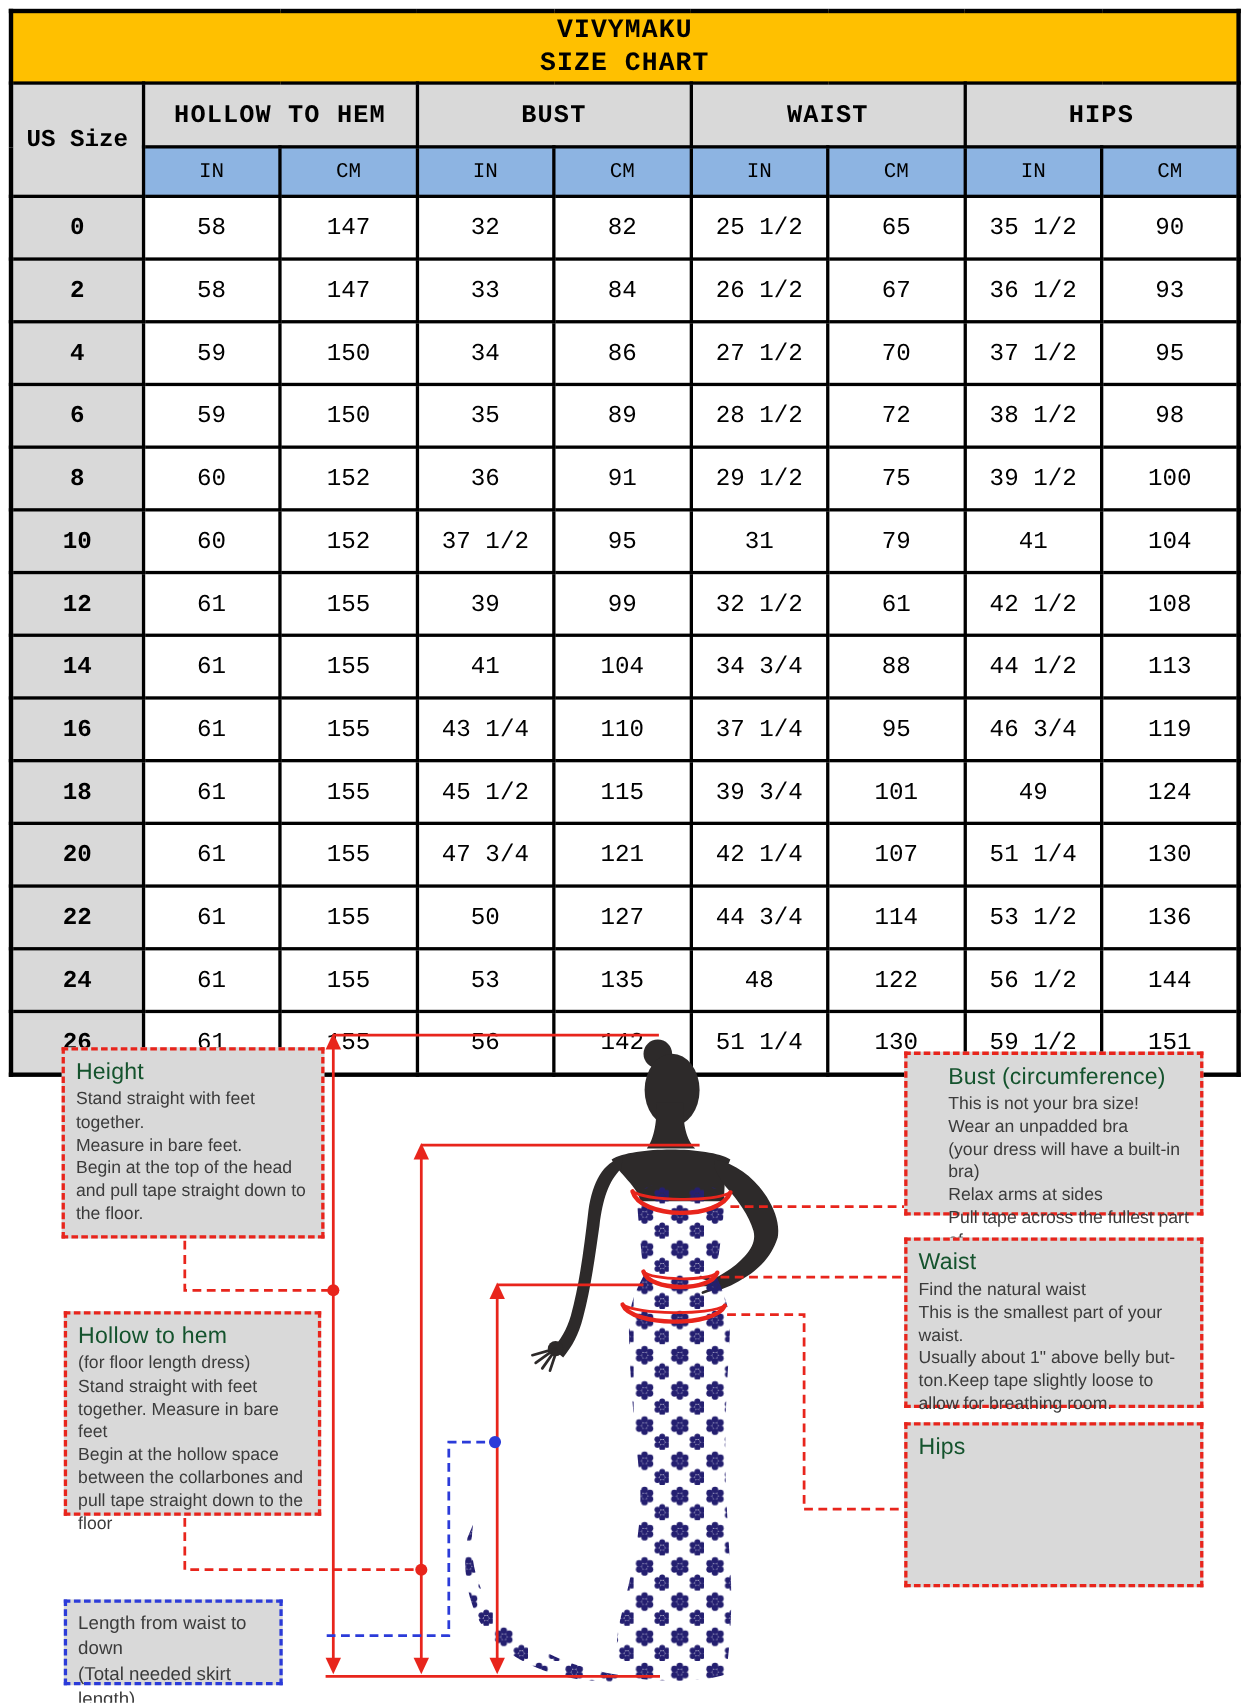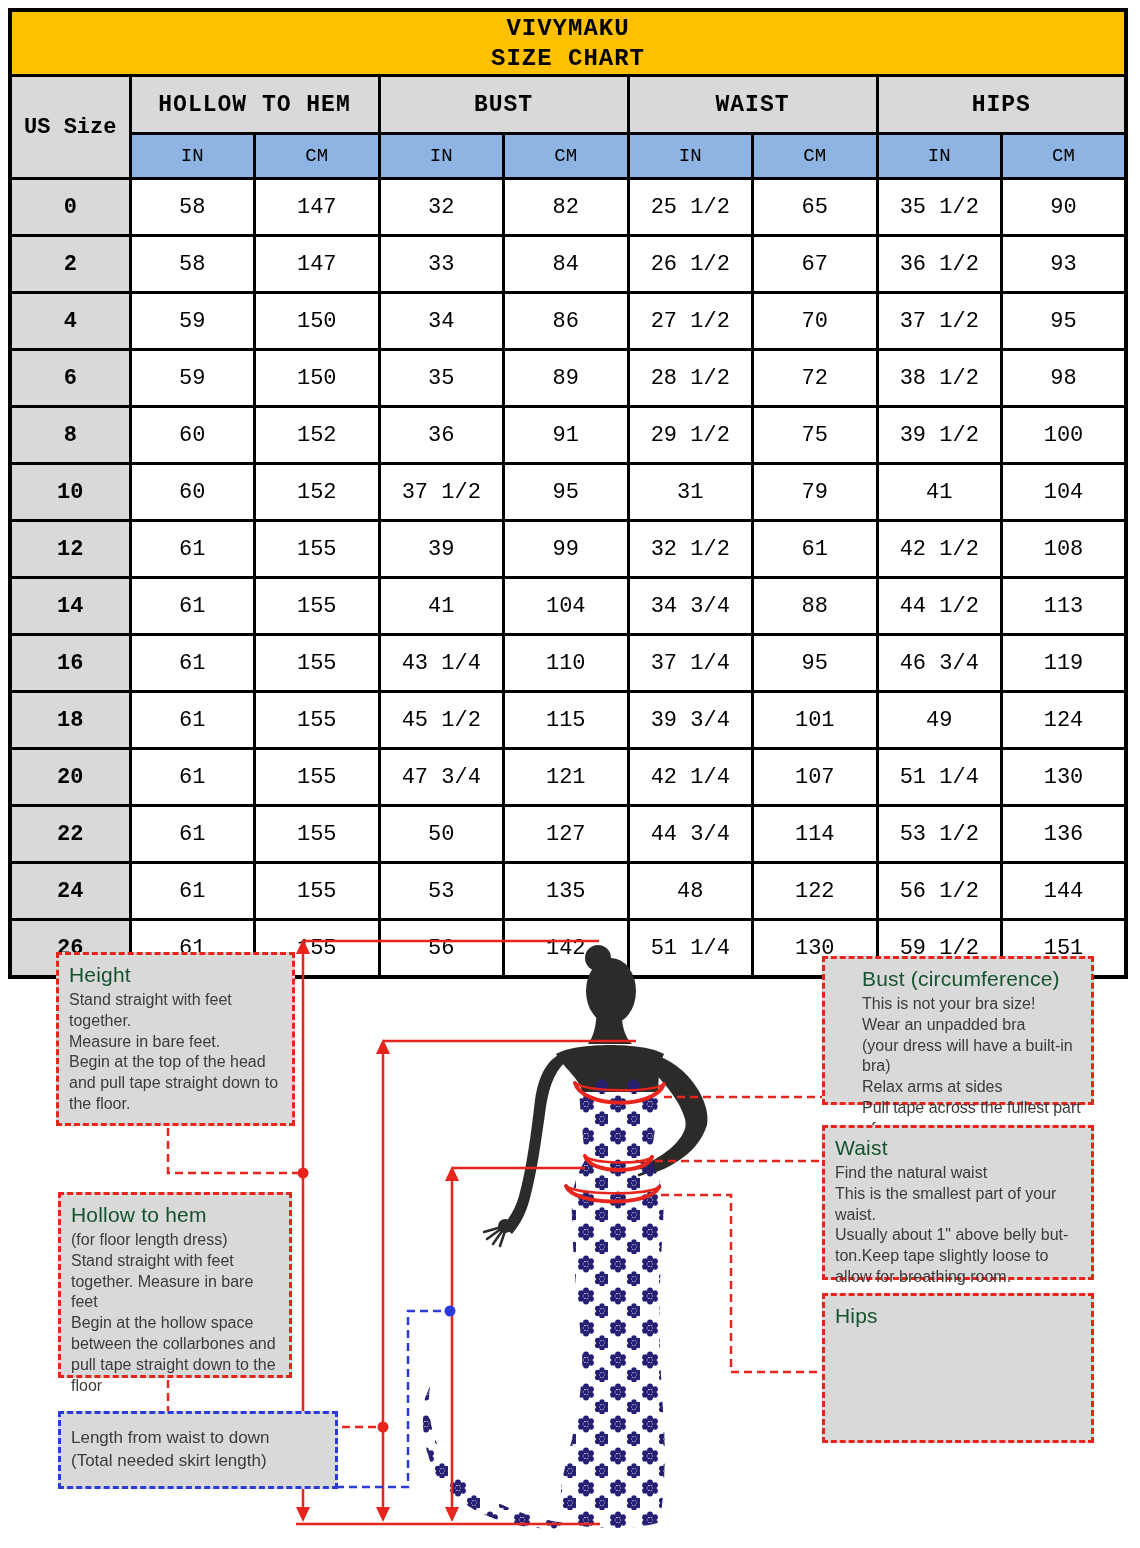--- a/index.html
+++ b/index.html
@@ -30,21 +30,21 @@
   .diagram{position:absolute;left:0;top:934px;width:1140px;height:614px;}
   .diagram svg{position:absolute;left:0;top:0;}
   .note{
     position:absolute;background:#D9D9D9;border:3px dashed #E8251C;
     color:#3b3b3b;padding:8px 10px;box-sizing:border-box;
   }
   .note h3{margin:0 0 3px 0;font-size:21px;font-weight:400;color:#14532d;letter-spacing:.2px;}
   .note .body{font-size:16px;line-height:1.3;white-space:pre-line;}
   #box-height{left:56px;top:18px;width:239px;height:174px;}
   #box-hollow{left:58px;top:258px;width:234px;height:186px;}
-  #box-length{left:58px;top:477px;width:280px;height:78px;border-color:#2B3BD9;display:flex;align-items:center;}
+  #box-length{left:58px;top:520px;width:199px;height:78px;border-color:#2B3BD9;display:flex;}
   #box-length .body{font-size:17px;line-height:1.35;}
   #box-bust{left:822px;top:22px;width:272px;height:149px;padding-left:37px;}
   #box-waist{left:822px;top:191px;width:272px;height:155px;}
   #box-hips{left:822px;top:359px;width:272px;height:150px;}
 </style>
 </head>
 <body>
 
 <div class="table-wrap">
   <table class="size-table">

